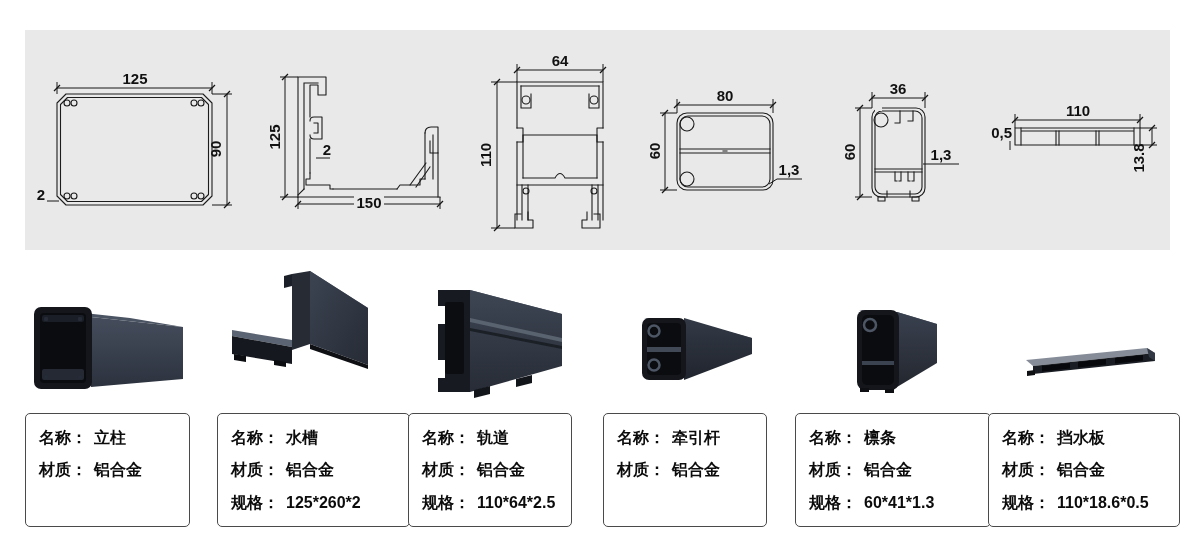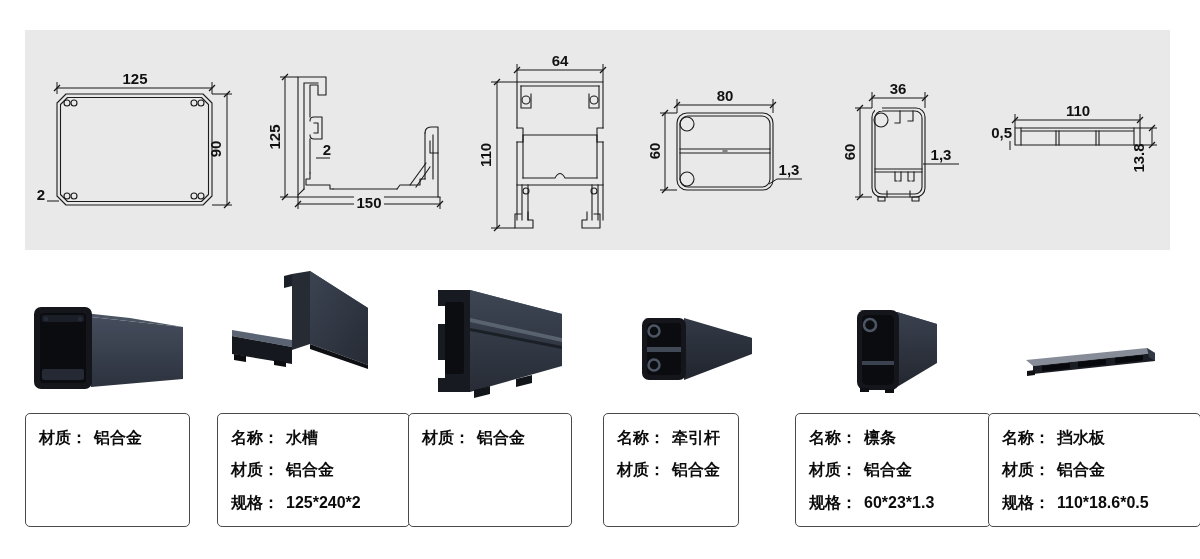--- a/index.html
+++ b/index.html
@@ -252,41 +252,44 @@
   <polygon points="3,19 124,7 132,12 10,25" fill="#878d98"></polygon>
   <polygon points="10,25 132,12 132,20 10,33" fill="#1a1d23"></polygon>
   <polygon points="19,25 47,22 47,27.5 19,30.5" fill="#07080b"></polygon>
   <polygon points="55,21 83,18 83,23.5 55,26.5" fill="#07080b"></polygon>
   <polygon points="92,17 120,14 120,19.5 92,22.5" fill="#07080b"></polygon>
   <polygon points="124,7 132,12 132,20 126,16" fill="#323944"></polygon>
   <polygon points="4,30 12,29 12,34 4,35" fill="#0e1014"></polygon>
 </svg>
 
 <div class="card" style="left:25px;width:165px">
+  <div class="row"><span class="lbl">名称：</span><span>立柱</span></div>
   <div class="row"><span class="lbl">材质：</span><span>铝合金</span></div>
 </div>
 
 <div class="card" style="left:217px;width:193px">
   <div class="row"><span class="lbl">名称：</span><span>水槽</span></div>
   <div class="row"><span class="lbl">材质：</span><span>铝合金</span></div>
-  <div class="row"><span class="lbl">规格：</span><span>125*240*2</span></div>
+  <div class="row"><span class="lbl">规格：</span><span>125*260*2</span></div>
 </div>
 
 <div class="card" style="left:408px;width:164px">
-  <div class="row"><span class="lbl">材质：</span><span>铝合金</span></div>
-</div>
-
-<div class="card" style="left:603px;width:136px">
+  <div class="row"><span class="lbl">名称：</span><span>轨道</span></div>
+  <div class="row"><span class="lbl">材质：</span><span>铝合金</span></div>
+  <div class="row"><span class="lbl">规格：</span><span>110*64*2.5</span></div>
+</div>
+
+<div class="card" style="left:603px;width:164px">
   <div class="row"><span class="lbl">名称：</span><span>牵引杆</span></div>
   <div class="row"><span class="lbl">材质：</span><span>铝合金</span></div>
 </div>
 
 <div class="card" style="left:795px;width:196px">
   <div class="row"><span class="lbl">名称：</span><span>檩条</span></div>
   <div class="row"><span class="lbl">材质：</span><span>铝合金</span></div>
-  <div class="row"><span class="lbl">规格：</span><span>60*23*1.3</span></div>
-</div>
-
-<div class="card" style="left:988px;width:213px">
+  <div class="row"><span class="lbl">规格：</span><span>60*41*1.3</span></div>
+</div>
+
+<div class="card" style="left:988px;width:192px">
   <div class="row"><span class="lbl">名称：</span><span>挡水板</span></div>
   <div class="row"><span class="lbl">材质：</span><span>铝合金</span></div>
   <div class="row"><span class="lbl">规格：</span><span>110*18.6*0.5</span></div>
 </div>
 
 </body></html>

